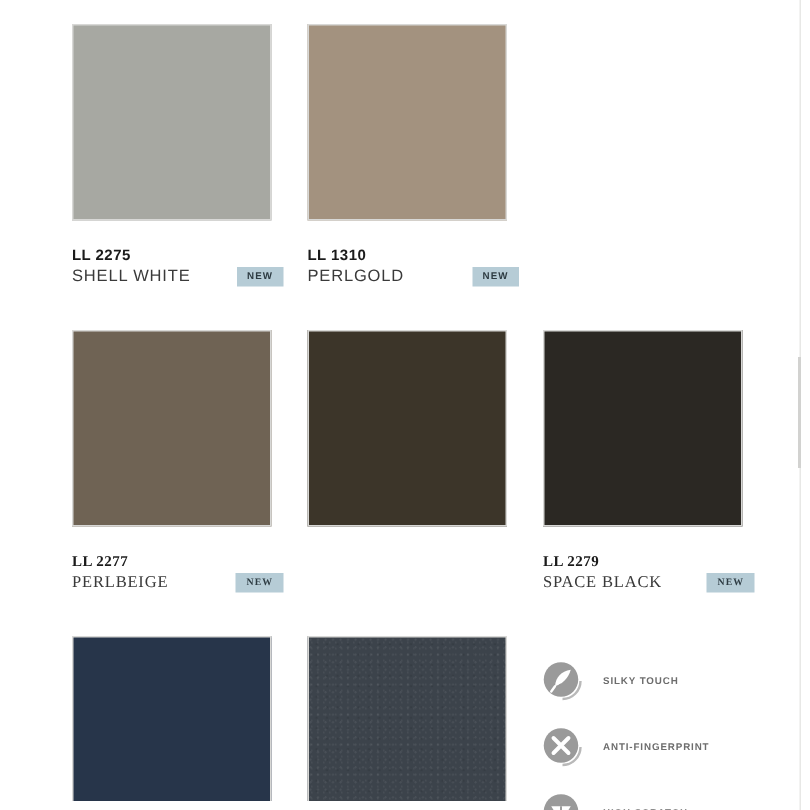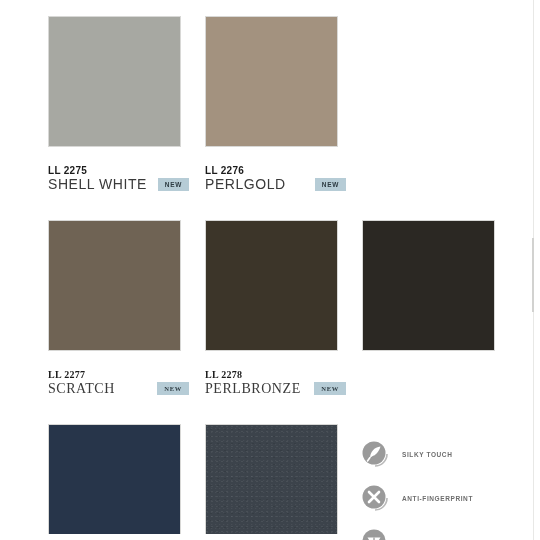--- a/index.html
+++ b/index.html
@@ -92,21 +92,21 @@
 
   .code {
     font-size: 10px;
     font-weight: bold;
     color: #1b1b1b;
     letter-spacing: .3px;
     line-height: 13px;
   }
 
   .name {
-    font-size: 14px;
+    font-size: 11px;
     color: #3a3a3a;
     letter-spacing: .55px;
     line-height: 13px;
     margin-top: 1px;
   }
 
   .badge {
     position: absolute;
     right: 0;
     bottom: 0;
@@ -165,51 +165,51 @@
         <div class="caption">
           <div class="code">LL 2275</div>
           <div class="name">SHELL WHITE</div>
           <span class="badge">NEW</span>
         </div>
       </div>
 
       <div class="cell">
         <div class="swatch" style="background:#a3927f"></div>
         <div class="caption">
-          <div class="code">LL 2276</div>
+          <div class="code">LL 1310</div>
           <div class="name">PERLGOLD</div>
           <span class="badge">NEW</span>
         </div>
       </div>
 
       <div class="cell"></div>
     </div>
 
     <div class="row row-2">
 
       <div class="cell">
         <div class="swatch" style="background:#6f6354"></div>
         <div class="caption">
           <div class="code">LL 2277</div>
-          <div class="name">SCRATCH</div>
+          <div class="name">PERLBEIGE</div>
           <span class="badge">NEW</span>
         </div>
       </div>
 
       <div class="cell">
         <div class="swatch" style="background:#3c3529"></div>
-        <div class="caption">
-          <div class="code">LL 2278</div>
-          <div class="name">PERLBRONZE</div>
-          <span class="badge">NEW</span>
-        </div>
       </div>
 
       <div class="cell">
         <div class="swatch" style="background:#2b2823"></div>
+        <div class="caption">
+          <div class="code">LL 2279</div>
+          <div class="name">SPACE BLACK</div>
+          <span class="badge">NEW</span>
+        </div>
       </div>
     </div>
 
     <div class="row row-3">
 
       <div class="cell">
         <div class="swatch" style="background:#27354a"></div>
       </div>
 
       <div class="cell">

